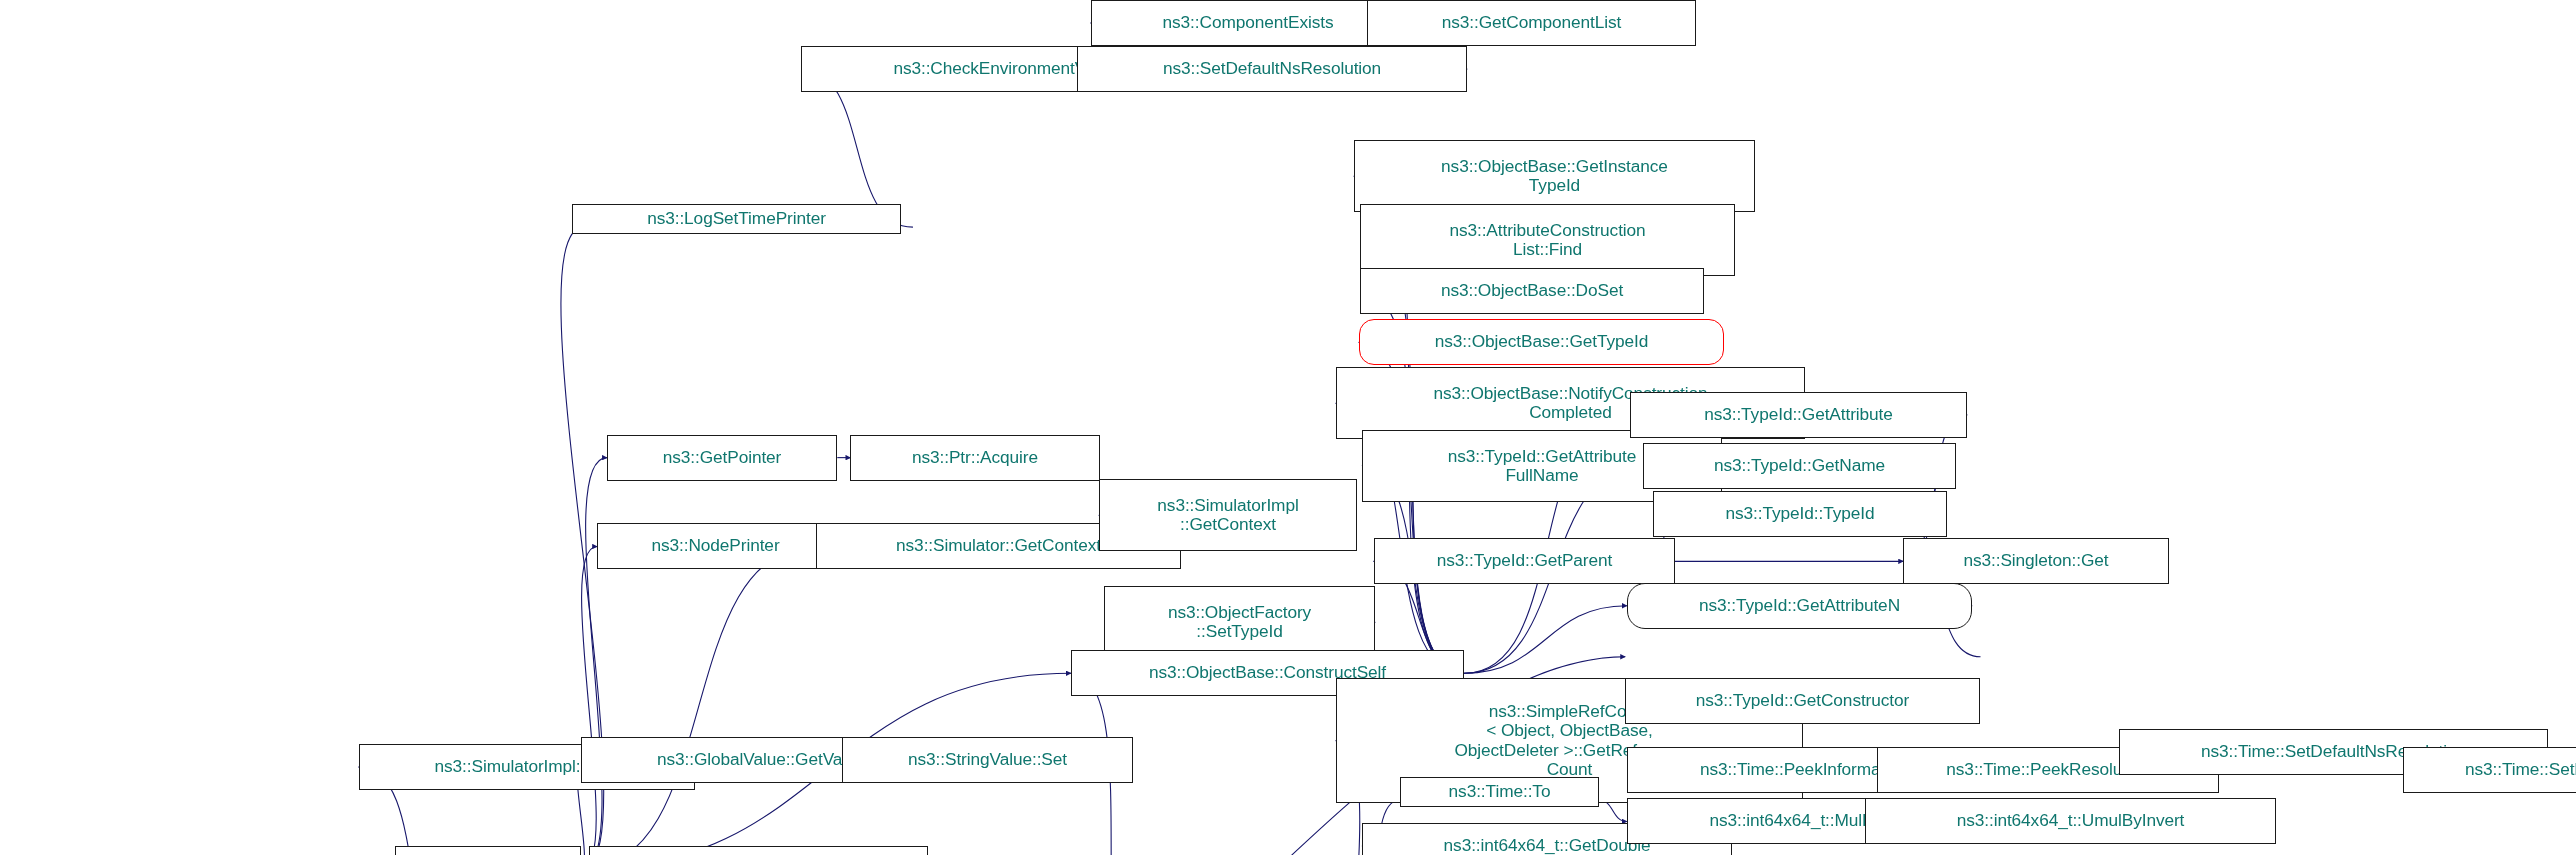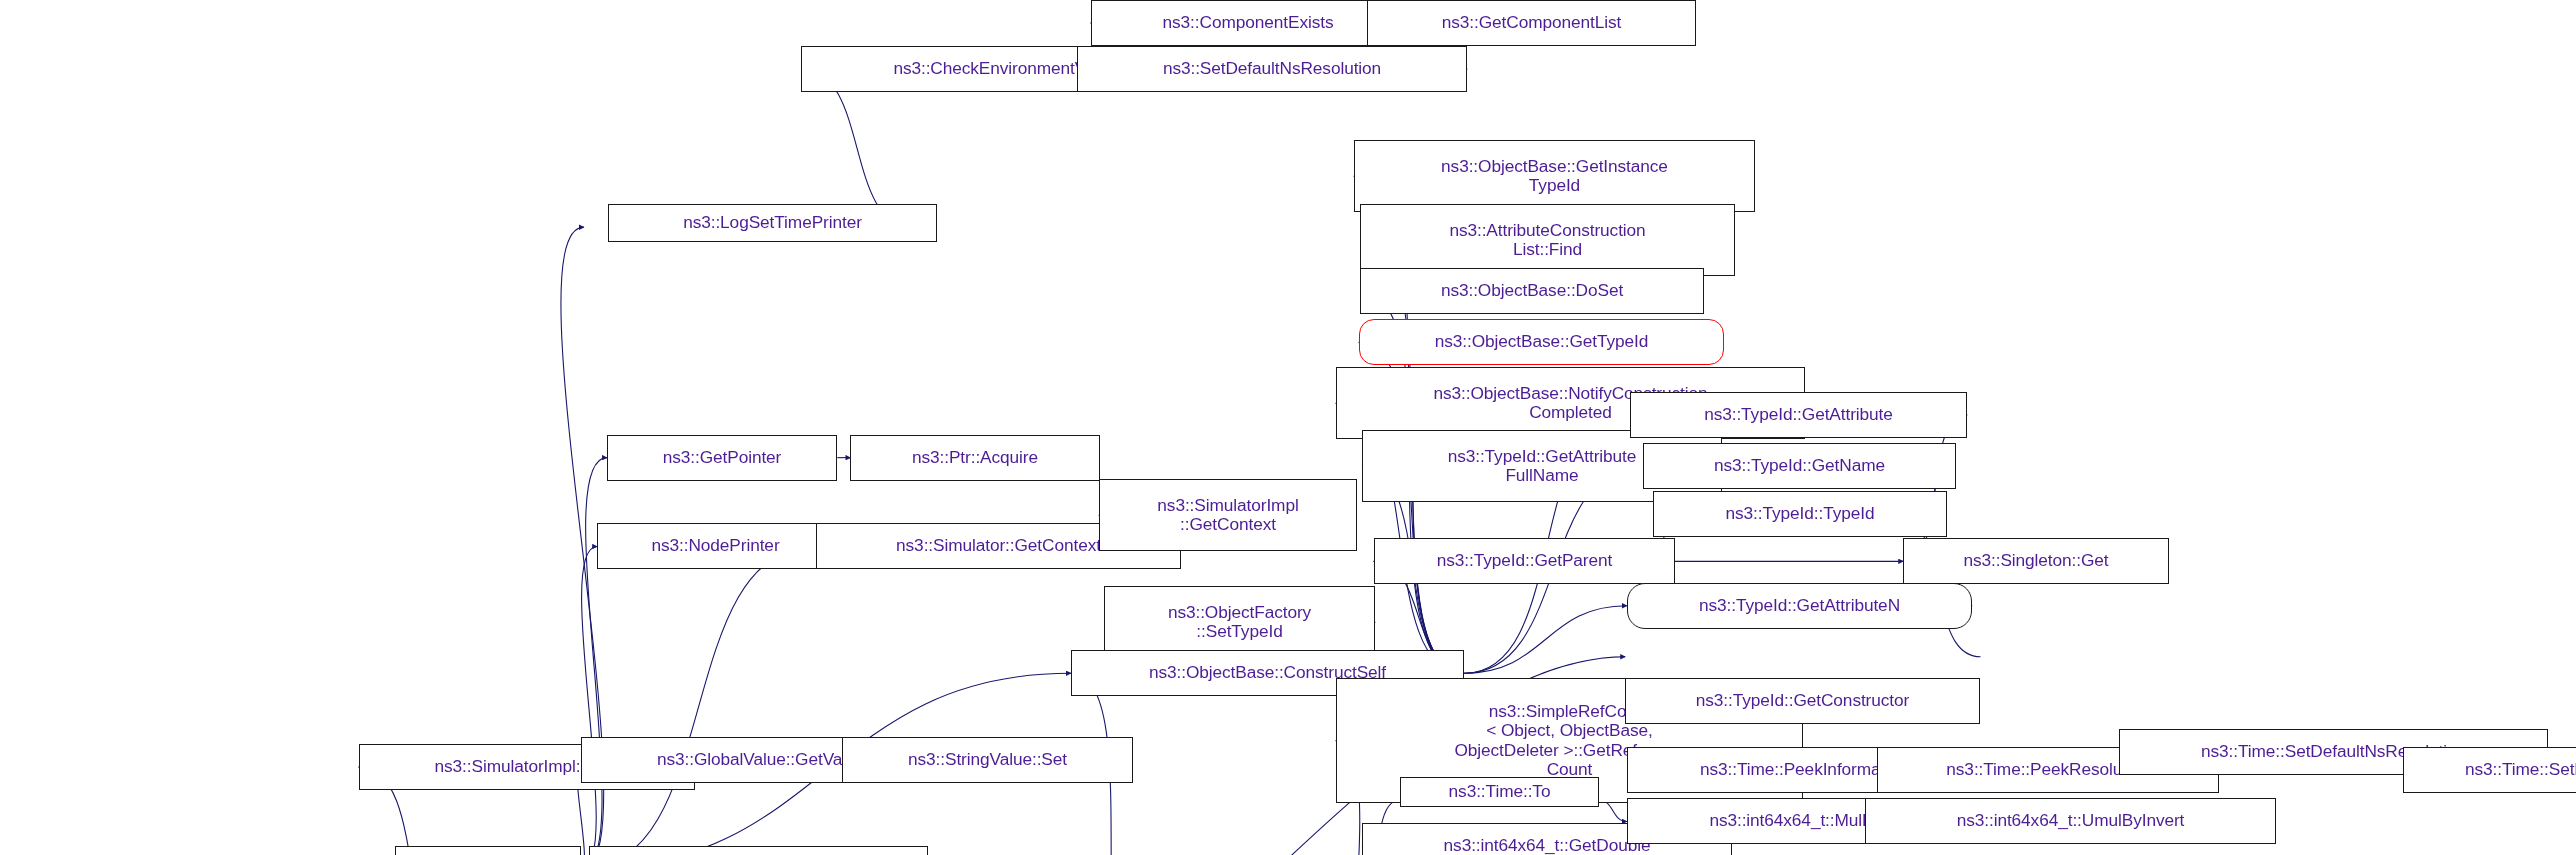--- a/index.html
+++ b/index.html
@@ -19,21 +19,21 @@
     left: 0; top: 0;
     width: 2576px;
     height: 856px;
     overflow: visible;
   }
   .node {
     position: absolute;
     box-sizing: border-box;
     border: 1.5px solid #1a1a1a;
     background: #ffffff;
-    color: #4c1d95;
+    color: #0f766e;
     font-size: 17.3px;
     line-height: 1.12;
     display: flex;
     align-items: center;
     justify-content: center;
     text-align: center;
     white-space: pre;
     letter-spacing: -0.1px;
     cursor: pointer;
   }
@@ -111,21 +111,21 @@
         <path d="M 1204 468 C 1175.65 468, 1169.35 468, 1141 468" fill="none" stroke="#17176b" stroke-width="1.1" vector-effect="non-scaling-stroke" marker-end="url(#arrow)"></path>
         <path d="M 1220 499 C 1181.3 499, 1172.7 499, 1134 499" fill="none" stroke="#17176b" stroke-width="1.1" vector-effect="non-scaling-stroke" marker-end="url(#arrow)"></path>
         <path d="M 1349 468 C 1320.23 468, 1316.77 457, 1288 457" fill="none" stroke="#17176b" stroke-width="1.1" vector-effect="non-scaling-stroke" marker-end="url(#arrow)"></path>
         <path d="M 1549 457 C 1508.08 457, 1501.92 468, 1461 468" fill="none" stroke="#17176b" stroke-width="1.1" vector-effect="non-scaling-stroke" marker-end="url(#arrow)"></path>
         <path d="M 1461 468 C 1410.6 468, 1399.4 468, 1349 468" fill="none" stroke="#17176b" stroke-width="1.1" vector-effect="non-scaling-stroke" marker-end="url(#arrow)"></path>
       </g>
   </svg>
   <div id="node-layer">
       <div class="node" style="left: 359px; top: 744px; width: 336px; height: 46px;">ns3::SimulatorImpl::Now</div>
       <div class="node" style="left: 395px; top: 846px; width: 186px; height: 46px;">ns3::GetImpl</div>
-      <div class="node" style="left: 608px; top: 204px; width: 329px; height: 38px;">ns3::LogSetTimePrinter</div>
+      <div class="node" style="left: 572px; top: 204px; width: 329px; height: 30px;">ns3::LogSetTimePrinter</div>
       <div class="node" style="left: 607px; top: 435px; width: 230px; height: 46px;">ns3::GetPointer</div>
       <div class="node" style="left: 597px; top: 523px; width: 237px; height: 46px;">ns3::NodePrinter</div>
       <div class="node" style="left: 581px; top: 737px; width: 360px; height: 46px;">ns3::GlobalValue::GetValue</div>
       <div class="node" style="left: 589px; top: 846px; width: 339px; height: 46px;">ns3::LogSetNodePrinter</div>
       <div class="node" style="left: 801px; top: 46px; width: 436px; height: 46px;">ns3::CheckEnvironmentVariables</div>
       <div class="node" style="left: 850px; top: 435px; width: 250px; height: 46px;">ns3::Ptr::Acquire</div>
       <div class="node" style="left: 816px; top: 523px; width: 365px; height: 46px;">ns3::Simulator::GetContext</div>
       <div class="node" style="left: 842px; top: 737px; width: 291px; height: 46px;">ns3::StringValue::Set</div>
       <div class="node" style="left: 1091px; top: 0px; width: 314px; height: 46px;">ns3::ComponentExists</div>
       <div class="node" style="left: 1077px; top: 46px; width: 390px; height: 46px;">ns3::SetDefaultNsResolution</div>

